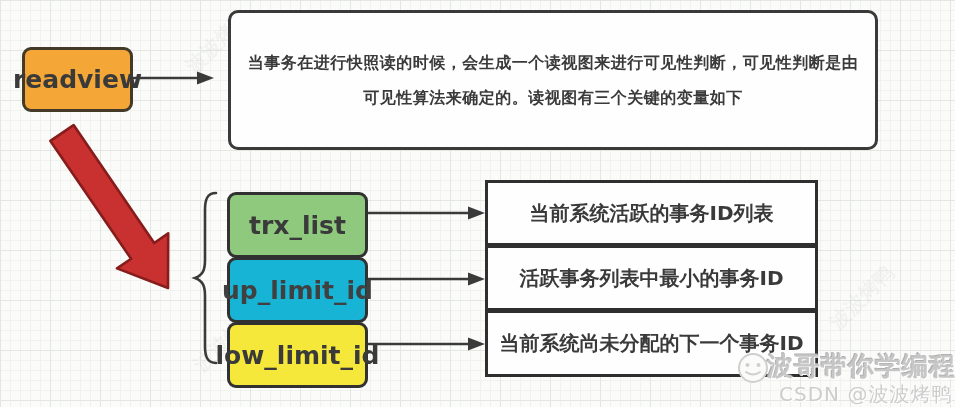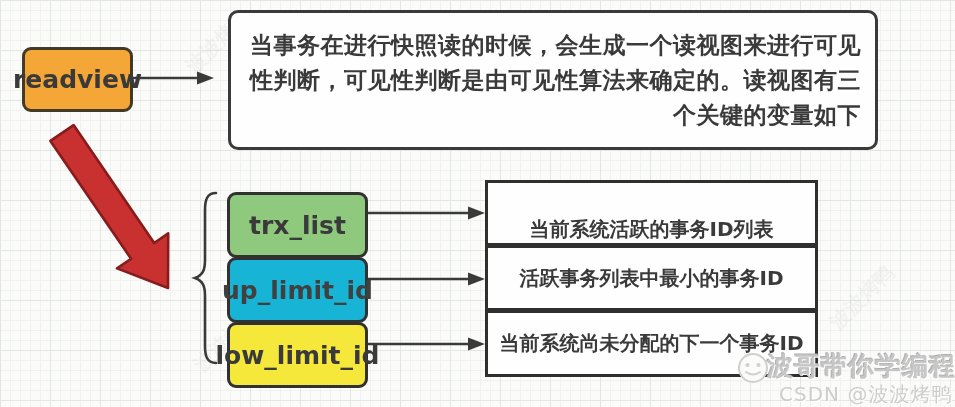--- a/index.html
+++ b/index.html
@@ -24,37 +24,37 @@
 
   .readview {
     left:22px; top:47px; width:111px; height:65px;
     background:#f4a636; border-radius:9px; font-size:25px;
     border-color:#433a28;
   }
 
   .info-box {
     left:228px; top:10px; width:650px; height:140px;
     background:#fefefe; border-radius:10px;
-    font-size:23px; line-height:35px; text-align:right;
+    font-size:16px; line-height:35px; text-align:center;
     padding:0 14px; letter-spacing:0.5px;
   }
 
   .var-box {
     left:227px; width:141px; height:66px;
     border-radius:9px; font-size:25px; border-color:#313131;margin-top:11px;
   }
   .var-green  { top:181px; background:#8fc97e; }
   .var-cyan   { top:246px; background:#17b4d5; color:#404040; }
   .var-yellow { top:311px; background:#f5e83b; }
 
   .desc-box {
     left:485px; width:333px; background:#fefefe;
     font-size:20px; border-radius:0; border-color:#2f2f2f;
   }
-  .desc-1 { top:180px; height:66px;align-items:flex-end; }
+  .desc-1 { top:180px; height:66px; }
   .desc-2 { top:245px; height:66px;align-items:center; }
   .desc-3 { top:310px; height:67px; }
 
   .svg-abs { position:absolute; overflow:visible; }
 
   .brand {
     position:absolute; left:767px; top:349px; width:190px;
     font-size:26px; font-weight:bold; color:#c6c6c6;
     text-shadow:1px 1px 0 #ffffff, -1px -1px 0 #b0b0b0;
     letter-spacing:1px; white-space:nowrap;

